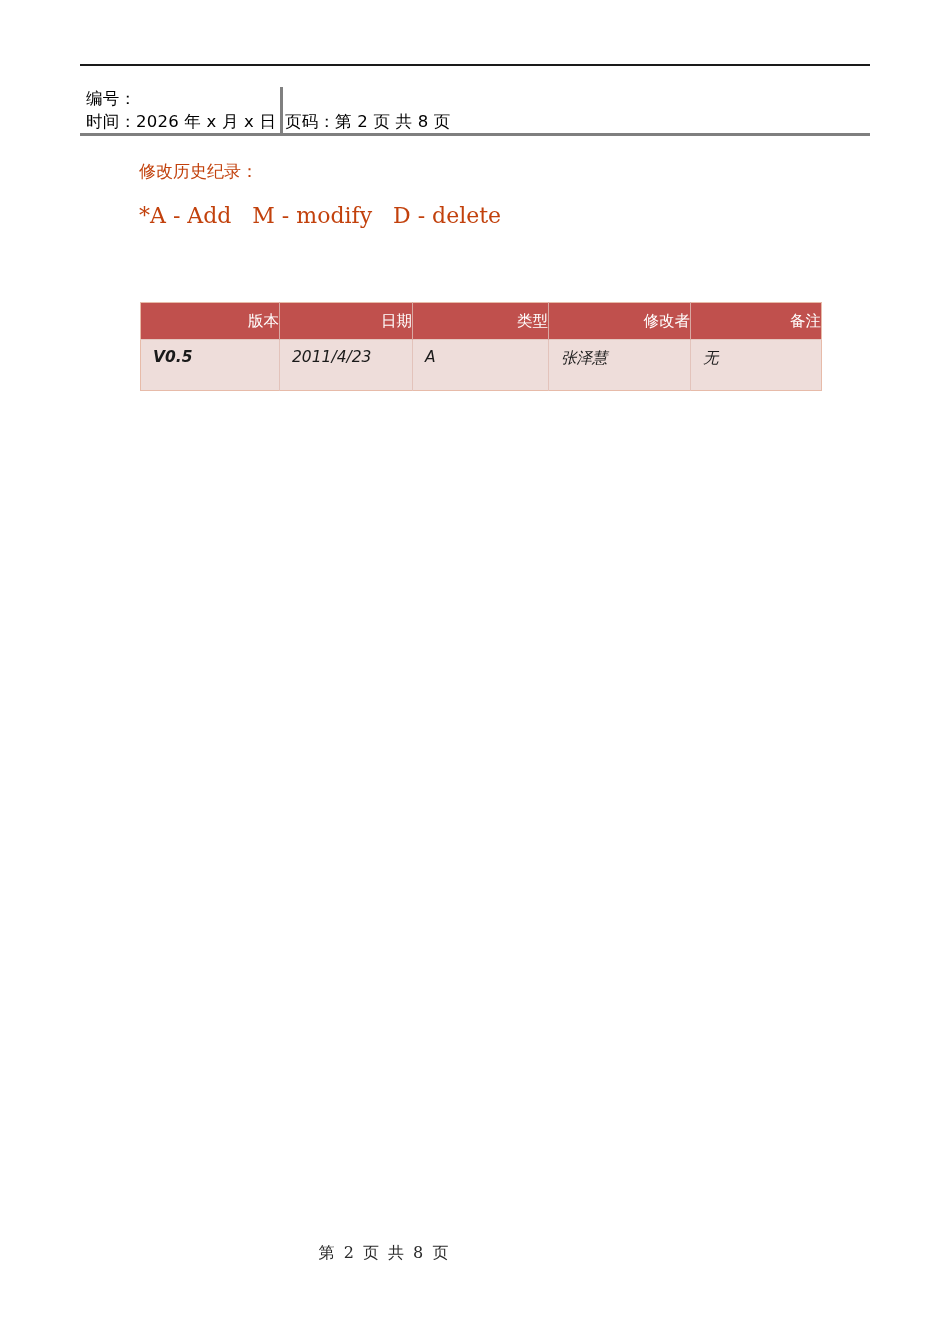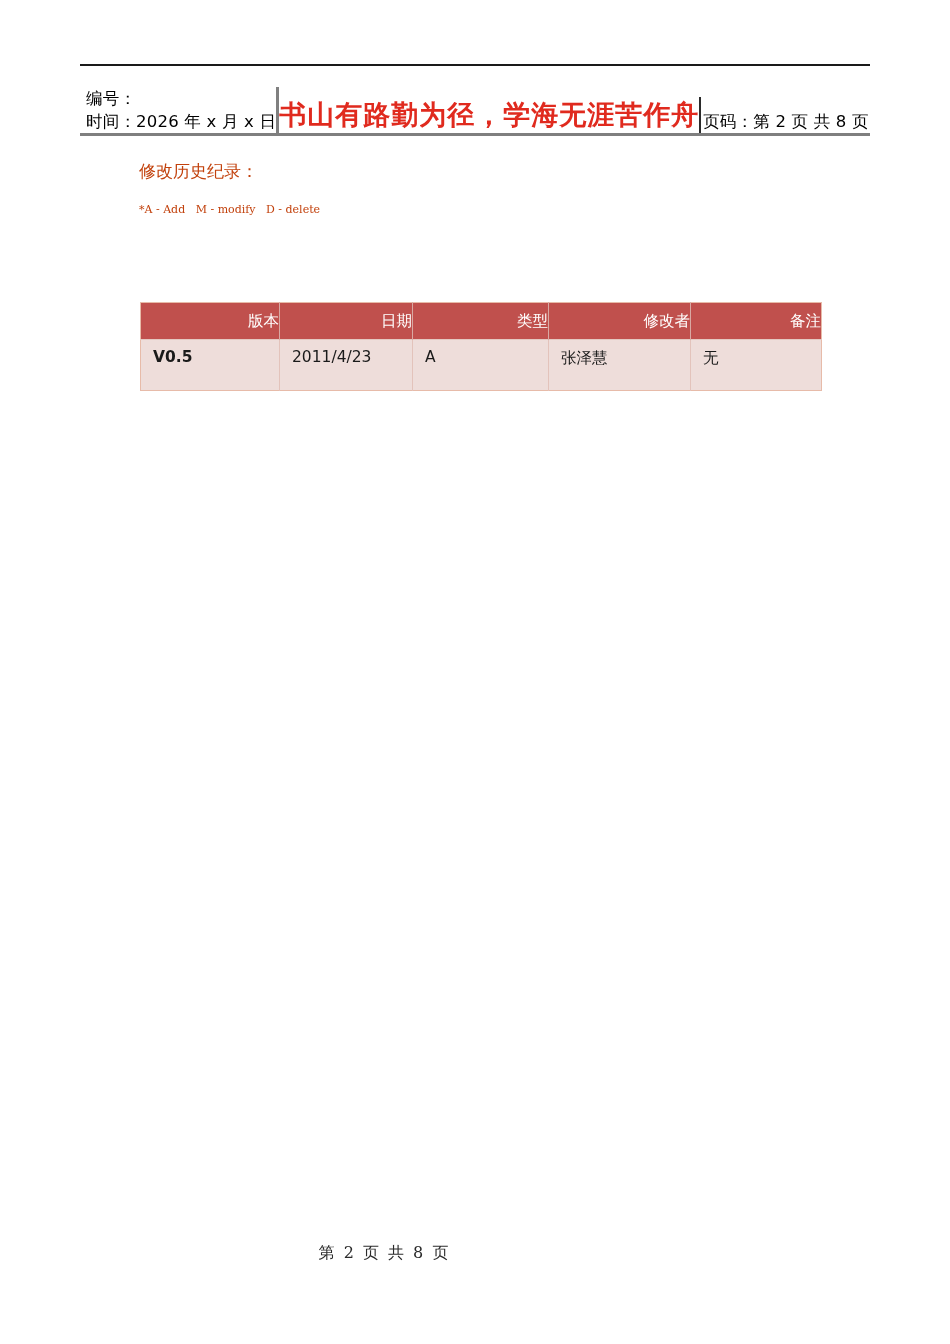--- a/index.html
+++ b/index.html
@@ -75,21 +75,21 @@
   
   .body-text {
     position: absolute;
     left: 139px;
     font-family: "DejaVu Serif", "Liberation Serif", serif;
     font-size: 17px;
     color: #c2410c;
     white-space: pre;
   }
   .body-text.t1 { top: 160px; }
-  .body-text.t2 { top: 203px; font-size: 11px; }
+  .body-text.t2 { top: 203px; font-size: 22px; }
 
   
   .history-table {
     position: absolute;
     left: 140px;
     top: 302px;
     width: 681px;
     border-collapse: collapse;
     table-layout: fixed;
     border: 1px solid #e7bba9;
@@ -118,20 +118,21 @@
     background: #eeddda;
     color: #1a1a1a;
     font-size: 15.5px;
     height: 42px;
     padding: 0 0 0 12px;
     border-right: 1px solid #e3c3bb;
     border-top: 1px solid #e4c8c1;
     font-family: "DejaVu Sans", "Liberation Sans", sans-serif;
     vertical-align: top;
     padding-top: 8px;
+    font-style: italic;
   }
   .history-table tbody td:last-child { border-right: none; }
   .history-table tbody td.bold { font-weight: bold; }
 
   
   .page-footer {
     position: absolute;
     left: 0;
     top: 1243px;
     width: 859px;
@@ -150,23 +151,20 @@
 </head>
 <body>
 
 <div class="page-header">
 
   <div class="hdr-cell hdr-left">
     <div class="line">编号：</div>
     <div class="line">时间：2026 年 x 月 x 日</div>
   </div>
 
-  <div class="hdr-cell hdr-mid">
-    <div class="slogan">书山有路勤为径，学海无涯苦作舟</div>
-  </div>
 
   <div class="hdr-cell hdr-right">
     <div class="pageinfo">页码：第 2 页  共 8 页</div>
   </div>
 
 </div>
 
 <div class="body-text t1">修改历史纪录：</div>
 <div class="body-text t2">*A - Add   M - modify   D - delete</div>
 

